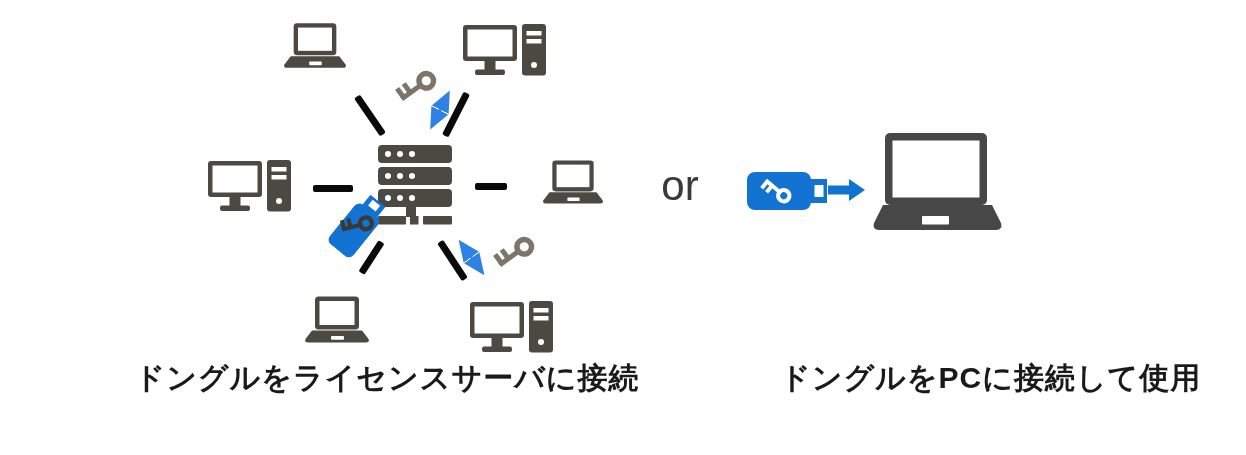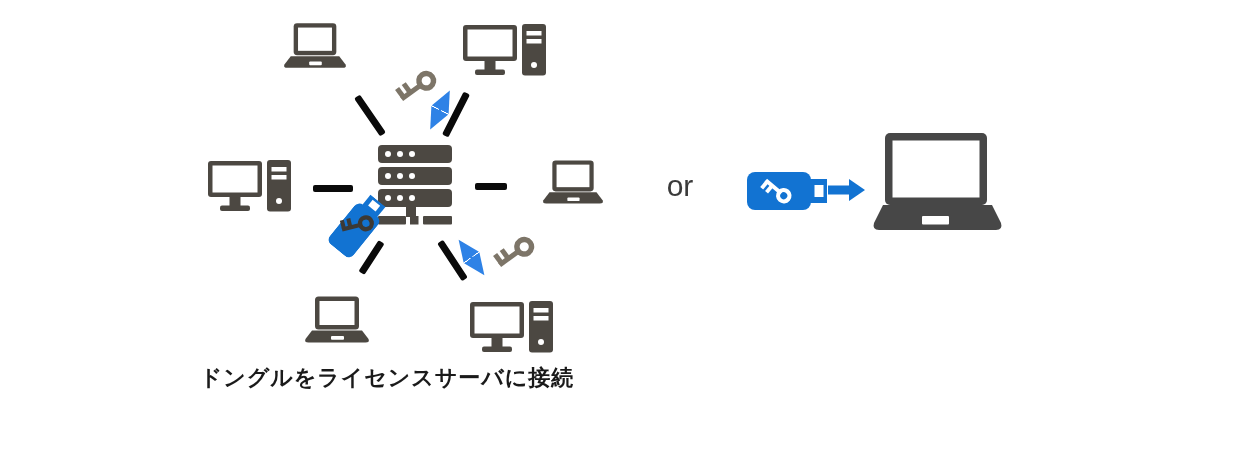--- a/index.html
+++ b/index.html
@@ -12,24 +12,24 @@
   .icon-big{color:#474747;}
   .key-gray{color:#7d7568;}
   .key-dark{color:#3c3935;}
   .key-white{color:#ffffff;}
   .blue{color:#1273d2;}
   .spoke{
     position:absolute;height:7px;background:#0a0a0a;border-radius:2px;
   }
   .or-label{
     position:absolute;left:638px;top:158px;width:84px;height:56px;
-    font-size:30px;line-height:56px;color:#3a3a3a;text-align:center;
+    font-size:42px;line-height:56px;color:#3a3a3a;text-align:center;
   }
   .caption{
-    position:absolute;top:362px;font-size:22px;line-height:31px;font-weight:bold;
+    position:absolute;top:362px;font-size:30px;line-height:31px;font-weight:bold;
     color:#1a1a1a;text-align:center;letter-spacing:1px;white-space:nowrap;
   }
   .caption-left{left:90px;width:594px;}
   .caption-right{left:780px;width:304px;}
 </style>
 </head>
 <body>
 
 <div class="stage">
 
@@ -163,14 +163,15 @@
   <svg class="abs key-white" style="left:760px;top:178px;transform:rotate(40deg) scaleY(-1)" width="34" height="24">
       <use href="#sym-key" width="100%" height="100%"></use>
     </svg>
   <svg class="abs blue" style="left:828px;top:178px" width="38" height="24">
       <use href="#sym-block-arrow" width="100%" height="100%"></use>
     </svg>
   <svg class="abs icon-big" style="left:872px;top:133px" width="131" height="97">
       <use href="#sym-laptop-big" width="100%" height="100%"></use>
     </svg>
 
+  <div class="caption caption-right">ドングルをPCに接続して使用</div>
 
 </div>
 
 </body></html>

